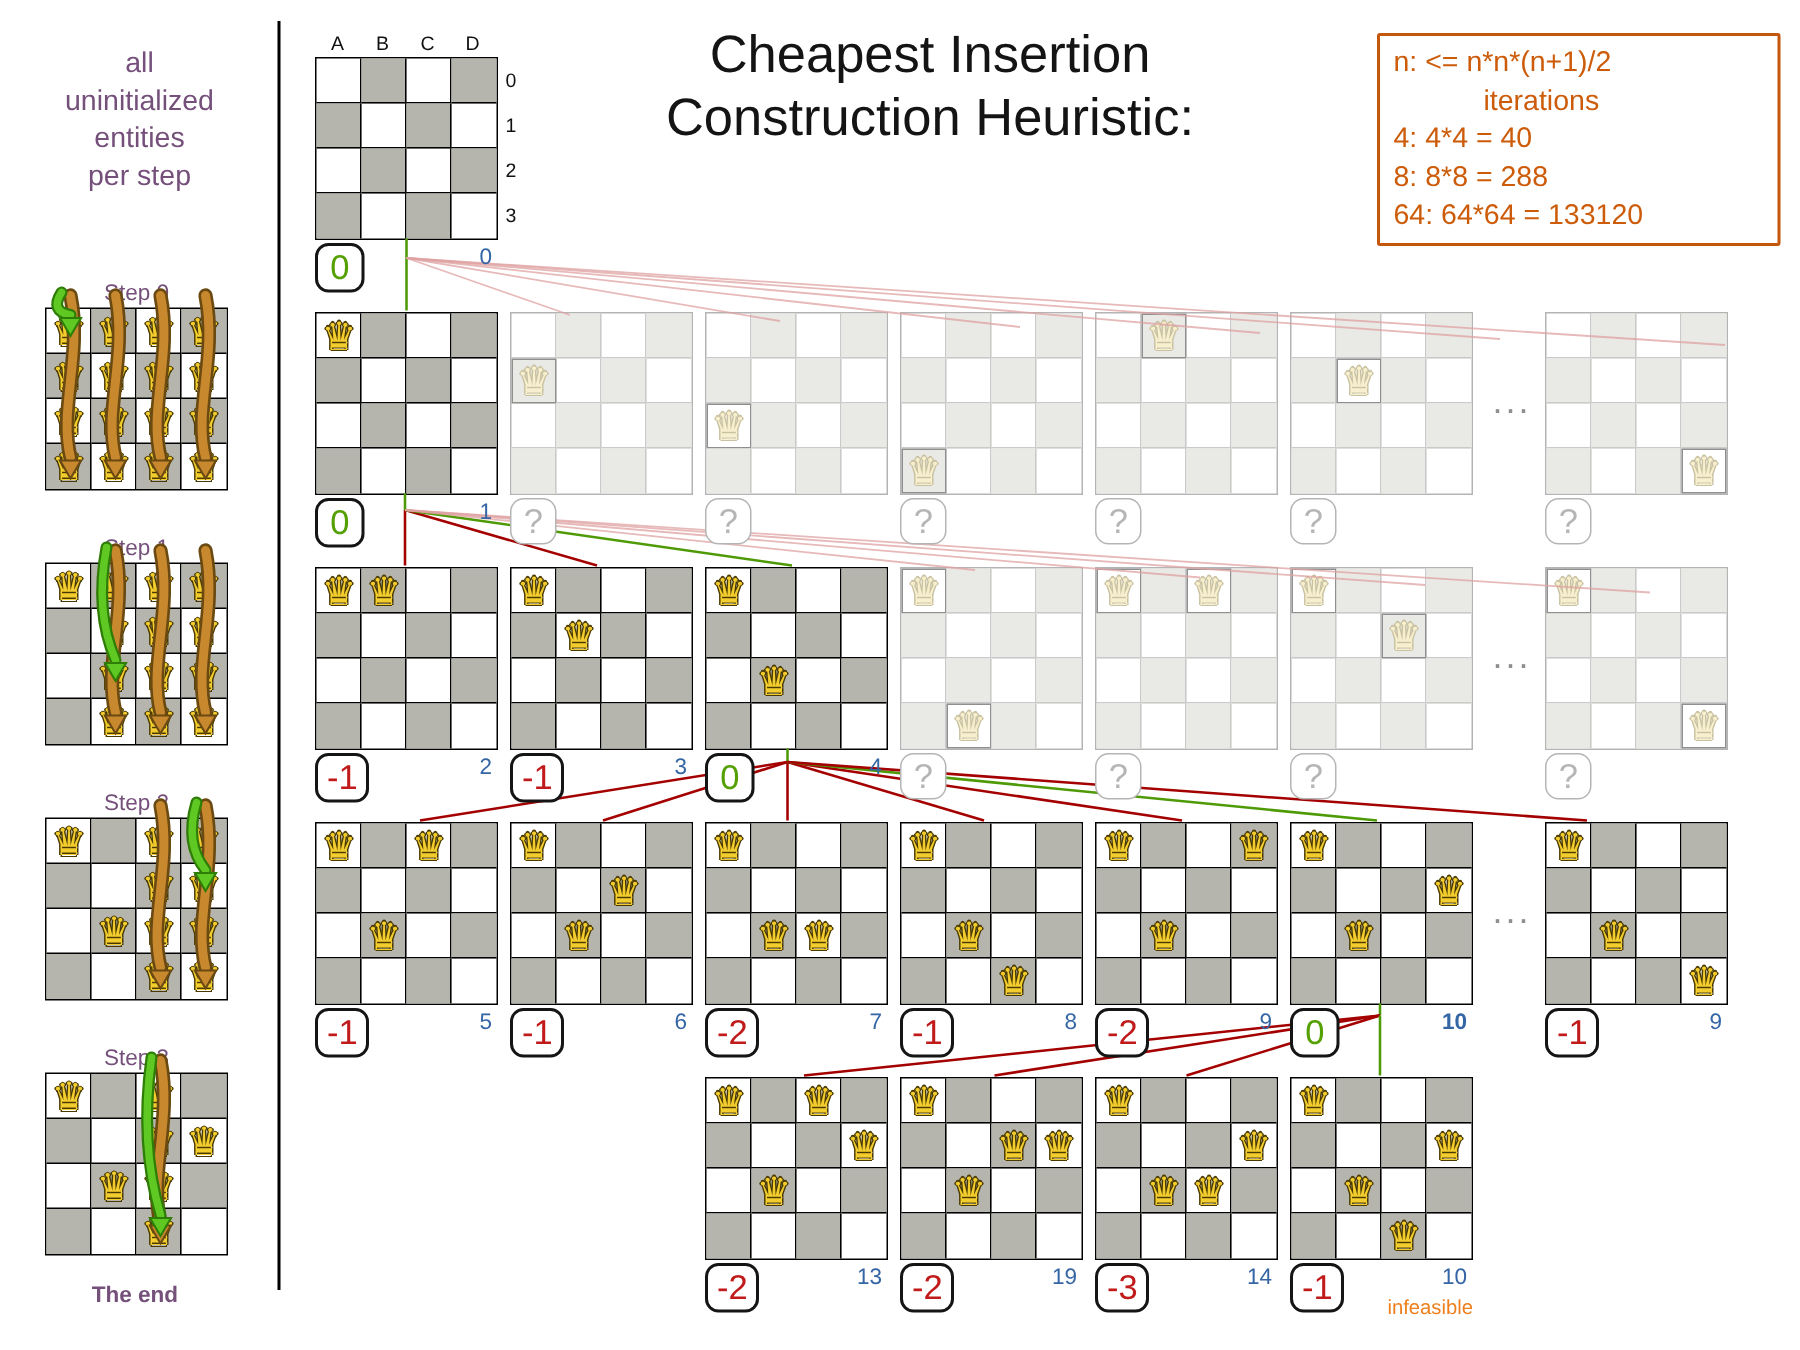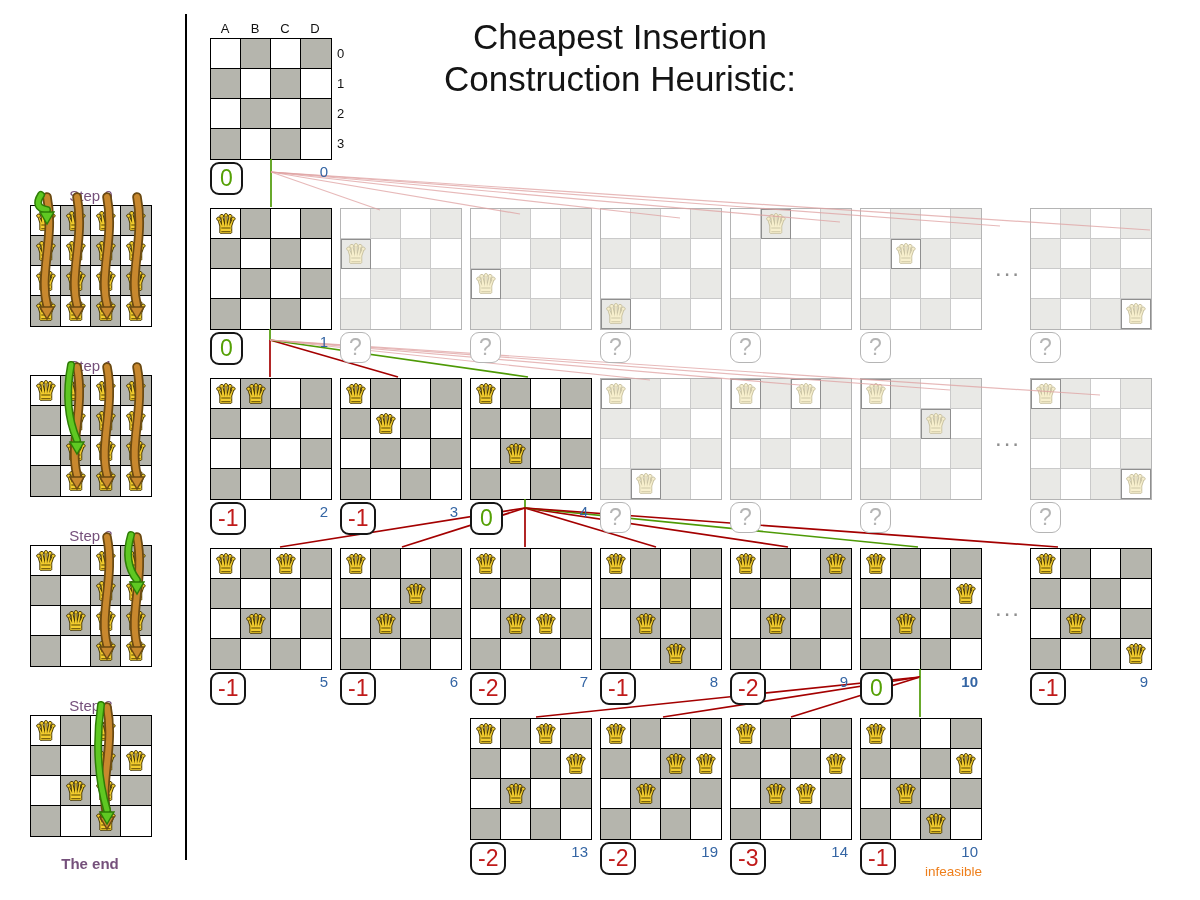--- a/index.html
+++ b/index.html
@@ -56,20 +56,24 @@
            border-radius:2px;padding:5px 9px;color:#cd5c0a;font-size:19px;line-height:25.5px}
   .infobox .indent{padding-left:60px}
 
   #connectors{position:absolute;left:0;top:0;z-index:15;pointer-events:none}
 </style>
 </head>
 <body>
 
 <div class="stage">
 
+  <div class="caption">all
+uninitialized
+entities
+per step</div>
   <div class="separator"></div>
   <div id="sidebar-steps">
       <div class="steplabel" style="left: 30px; top: 187px;">Step 0</div>
       <div class="board" style="left: 30px; top: 205px;">
         <div class="cell br bb" style="left: 0px; top: 0px;"></div>
         <div class="cell dark br bb" style="left: 30px; top: 0px;"></div>
         <div class="cell br bb" style="left: 60px; top: 0px;"></div>
         <div class="cell dark bb" style="left: 90px; top: 0px;"></div>
         <div class="cell dark br bb" style="left: 0px; top: 30px;"></div>
         <div class="cell br bb" style="left: 30px; top: 30px;"></div>
@@ -238,20 +242,27 @@
         <polygon points="74,115 88,115 81,127" fill="#5fc822" stroke="#2e7d06" stroke-width="1.4"></polygon>
       </svg>
     </div>
   <div class="endlabel">The end</div>
 
   <div class="titleblock">
     <div class="title-l">Cheapest Insertion</div>
     <div class="title-l">Construction Heuristic:</div>
   </div>
 
+  <div class="infobox">
+    <div>n: &lt;= n*n*(n+1)/2</div>
+    <div class="indent">iterations</div>
+    <div>4: 4*4 = 40</div>
+    <div>8: 8*8 = 288</div>
+    <div>64: 64*64 = 133120</div>
+  </div>
 
   <div id="tree-boards">
       <div class="board" style="left: 210px; top: 38px;">
         <div class="cell br bb" style="left: 0px; top: 0px;"></div>
         <div class="cell dark br bb" style="left: 30px; top: 0px;"></div>
         <div class="cell br bb" style="left: 60px; top: 0px;"></div>
         <div class="cell dark bb" style="left: 90px; top: 0px;"></div>
         <div class="cell dark br bb" style="left: 0px; top: 30px;"></div>
         <div class="cell br bb" style="left: 30px; top: 30px;"></div>
         <div class="cell dark br bb" style="left: 60px; top: 30px;"></div>

